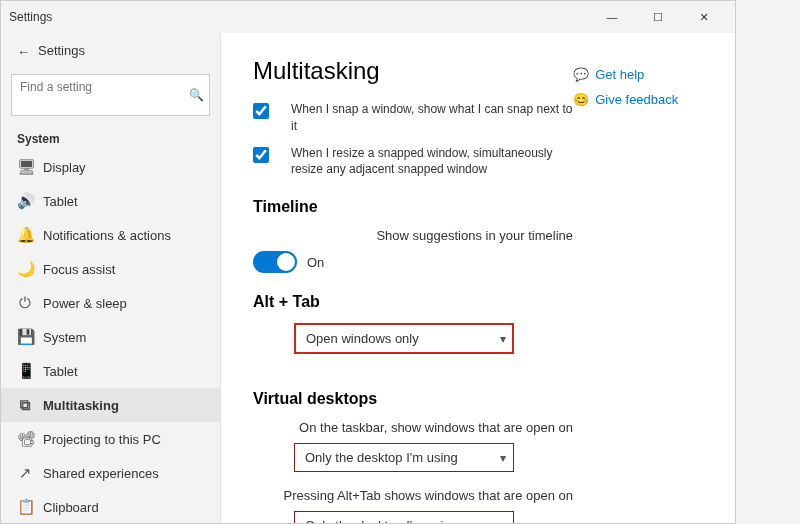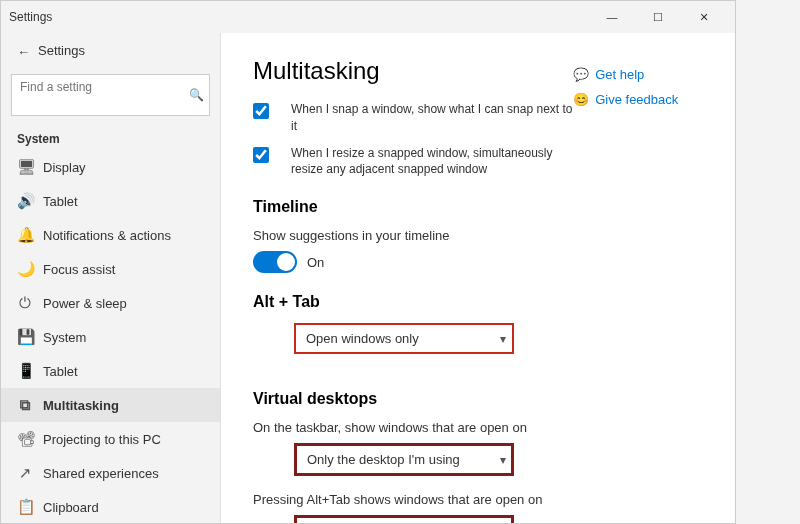--- a/index.html
+++ b/index.html
@@ -34,26 +34,26 @@
     .checkbox-row input[type=checkbox] { margin-top: 2px; accent-color: #0078d4; width: 16px; height: 16px; flex-shrink: 0; }
     .checkbox-row label { font-size: 12px; color: #333; line-height: 1.4; margin-left: 12px; }
 
     .section-title { font-size: 16px; font-weight: 600; color: #000; margin: 20px 0 12px 0; }
 
     .toggle-row { display: flex; align-items: center; gap: 10px; margin-bottom: 8px; }
     .toggle { width: 44px; height: 22px; background: #0078d4; border-radius: 11px; position: relative; cursor: pointer; flex-shrink: 0; }
     .toggle-knob { width: 18px; height: 18px; background: #fff; border-radius: 50%; position: absolute; top: 2px; right: 2px; }
     .toggle-label { font-size: 13px; color: #333; }
 
-    .subsection-label { font-size: 13px; color: #333; margin-bottom: 8px; }
+    .subsection-label { font-size: 13px; color: #333; margin-bottom: 8px; text-align: right; }
     .dropdown-select { width: 220px; border: 2px solid #c42b1c; padding: 6px 30px 6px 10px; font-size: 13px; background: #fff; appearance: none; -webkit-appearance: none; position: relative; cursor: pointer; outline: none; color: #333; }
     .dropdown-wrapper { position: relative; display: inline-block; margin-bottom: 16px; margin-left: 41px; }
     .dropdown-wrapper .chevron { position: absolute; right: 8px; top: 50%; transform: translateY(-50%); font-size: 12px; color: #555; pointer-events: none; }
 
-    .dropdown-select2 { width: 220px; border: 3px solid #7f1d1d; padding: 6px 30px 6px 10px; font-size: 13px; background: #fff; appearance: none; -webkit-appearance: none; cursor: pointer; outline: none; color: #333; }
+    .dropdown-select2 { width: 220px; border: 1px solid #7f1d1d; padding: 6px 30px 6px 10px; font-size: 13px; background: #fff; appearance: none; -webkit-appearance: none; cursor: pointer; outline: none; color: #333; }
     .help-link { display: flex; align-items: center; gap: 6px; color: #0078d4; font-size: 13px; cursor: pointer; text-decoration: none; }
   </style>
 </head>
 <body>
 
 <div class="window">
 
   <div class="titlebar">
     <div class="titlebar-left">
       <span>Settings</span>

